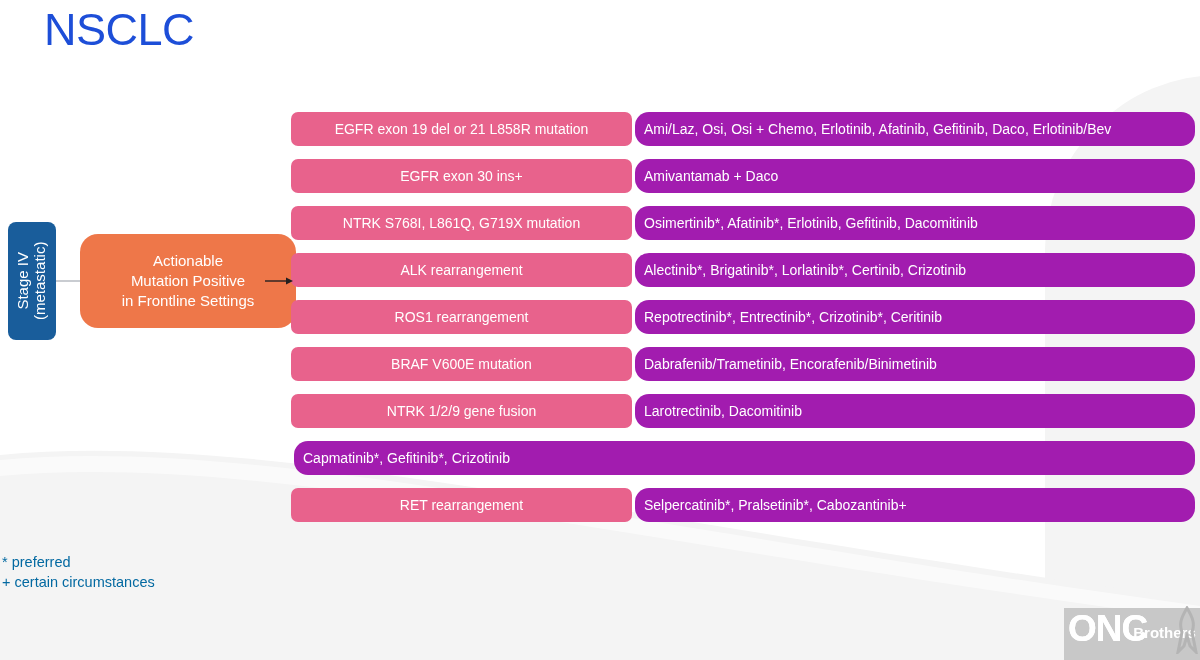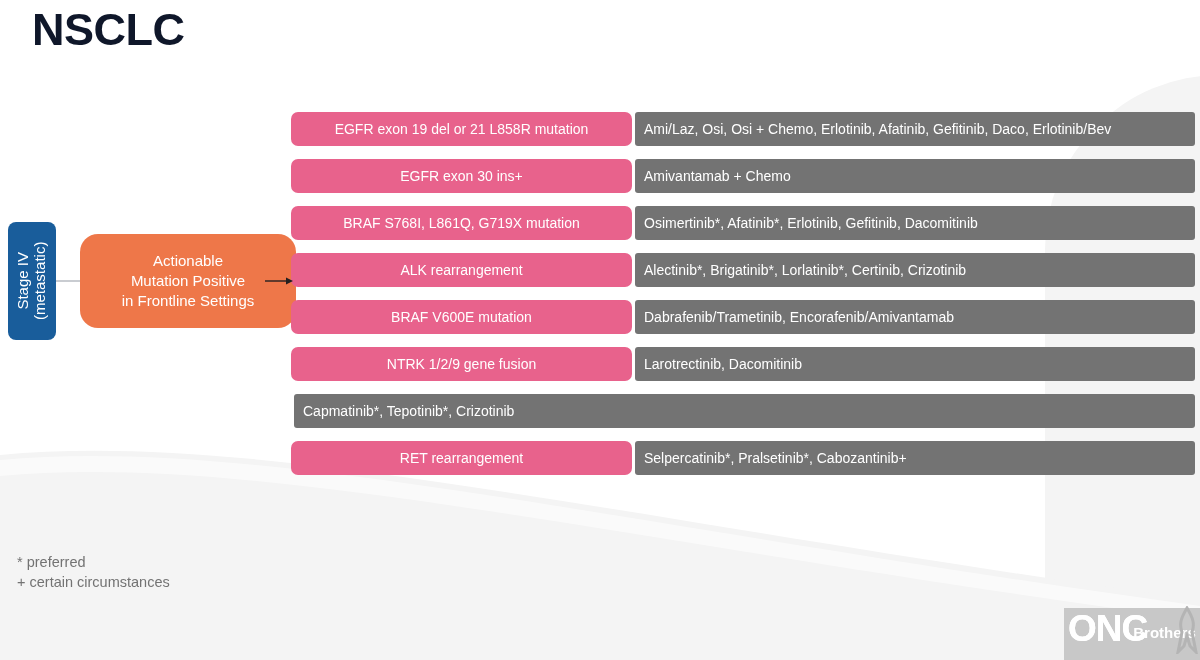--- a/index.html
+++ b/index.html
@@ -21,25 +21,25 @@
     position: absolute;
     inset: 0;
     width: 1200px; height: 660px;
     z-index: 0;
     pointer-events: none;
   }
 
   
   #page-title {
     position: absolute;
-    left: 32px; top: 4px;
+    left: 44px; top: 4px;
     font-size: 45px;
-    font-weight: bold;
+    font-weight: normal;
     letter-spacing: -0.5px;
-    color: #0f172a;
+    color: #1d4ed8;
     z-index: 5;
   }
 
   
   #stage-box {
     position: absolute;
     left: 8px; top: 222px;
     width: 48px; height: 118px;
     background: #195D9B;
     border-radius: 8px;
@@ -119,40 +119,40 @@
     display: flex;
     align-items: center;
     justify-content: center;
     text-align: center;
     padding: 0 8px;
     white-space: nowrap;
   }
   .gap { flex: 0 0 3px; }
   .treatment-box {
     flex: 1 1 auto;
-    background: #737373;
-    border-radius: 3px;
+    background: #a21caf;
+    border-radius: 14px;
     color: #ffffff;
     font-size: 14px;
     display: flex;
     align-items: center;
     justify-content: flex-start;
     padding: 16px 9px;
     white-space: nowrap;
     overflow: hidden;
   }
 
   
   #legend {
     position: absolute;
-    left: 17px; top: 553px;
+    left: 2px; top: 553px;
     z-index: 5;
     font-size: 14.5px;
     line-height: 1.35;
-    color: #737373;
+    color: #0369a1;
   }
   #legend div { white-space: nowrap; }
 
   
   #watermark {
     position: absolute;
     left: 1068px; top: 612px;
     z-index: 5;
     display: flex;
     align-items: flex-end;
@@ -222,51 +222,56 @@
 
   <div class="row">
     <div class="mutation-box">EGFR exon 19 del or 21 L858R mutation</div>
     <div class="gap"></div>
     <div class="treatment-box">Ami/Laz, Osi, Osi + Chemo, Erlotinib, Afatinib, Gefitinib, Daco, Erlotinib/Bev</div>
   </div>
 
   <div class="row">
     <div class="mutation-box">EGFR exon 30 ins+</div>
     <div class="gap"></div>
-    <div class="treatment-box">Amivantamab + Chemo</div>
-  </div>
-
-  <div class="row">
-    <div class="mutation-box">BRAF S768I, L861Q, G719X mutation</div>
+    <div class="treatment-box">Amivantamab + Daco</div>
+  </div>
+
+  <div class="row">
+    <div class="mutation-box">NTRK S768I, L861Q, G719X mutation</div>
     <div class="gap"></div>
     <div class="treatment-box">Osimertinib*, Afatinib*, Erlotinib, Gefitinib, Dacomitinib</div>
   </div>
 
   <div class="row">
     <div class="mutation-box">ALK rearrangement</div>
     <div class="gap"></div>
     <div class="treatment-box">Alectinib*, Brigatinib*, Lorlatinib*, Certinib, Crizotinib</div>
   </div>
 
+  <div class="row">
+    <div class="mutation-box">ROS1 rearrangement</div>
+    <div class="gap"></div>
+    <div class="treatment-box">Repotrectinib*, Entrectinib*, Crizotinib*, Ceritinib</div>
+  </div>
 
   <div class="row">
     <div class="mutation-box">BRAF V600E mutation</div>
     <div class="gap"></div>
-    <div class="treatment-box">Dabrafenib/Trametinib, Encorafenib/Amivantamab</div>
+    <div class="treatment-box">Dabrafenib/Trametinib, Encorafenib/Binimetinib</div>
   </div>
 
   <div class="row">
     <div class="mutation-box">NTRK 1/2/9 gene fusion</div>
     <div class="gap"></div>
     <div class="treatment-box">Larotrectinib, Dacomitinib</div>
   </div>
 
   <div class="row">
     <div class="gap"></div>
-    <div class="treatment-box">Capmatinib*, Tepotinib*, Crizotinib</div>
+    <div class="treatment-box">Capmatinib*, Gefitinib*, Crizotinib</div>
   </div>
 
   <div class="row">
     <div class="mutation-box">RET rearrangement</div>
     <div class="gap"></div>
     <div class="treatment-box">Selpercatinib*, Pralsetinib*, Cabozantinib+</div>
   </div>
 
 </div>
 

